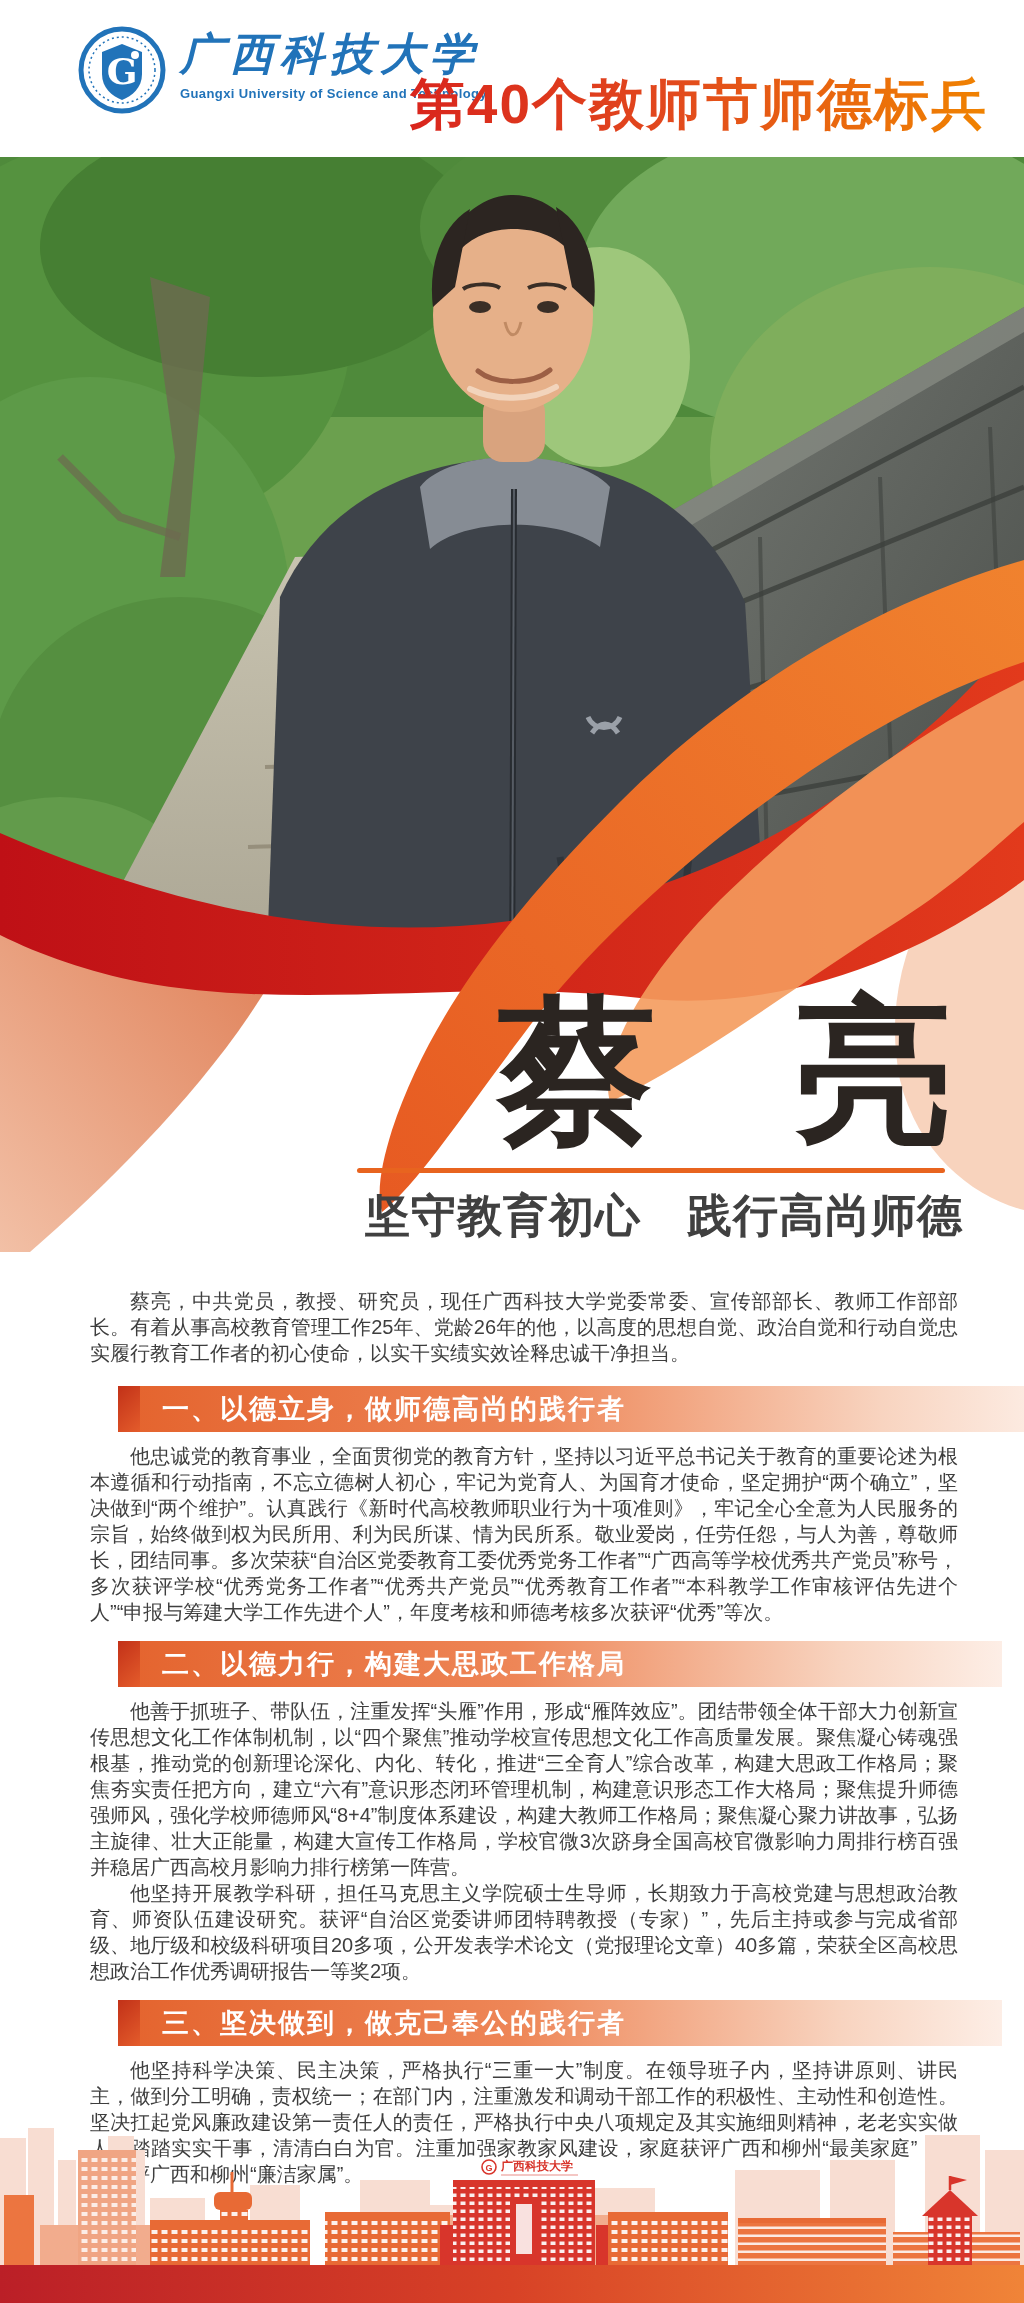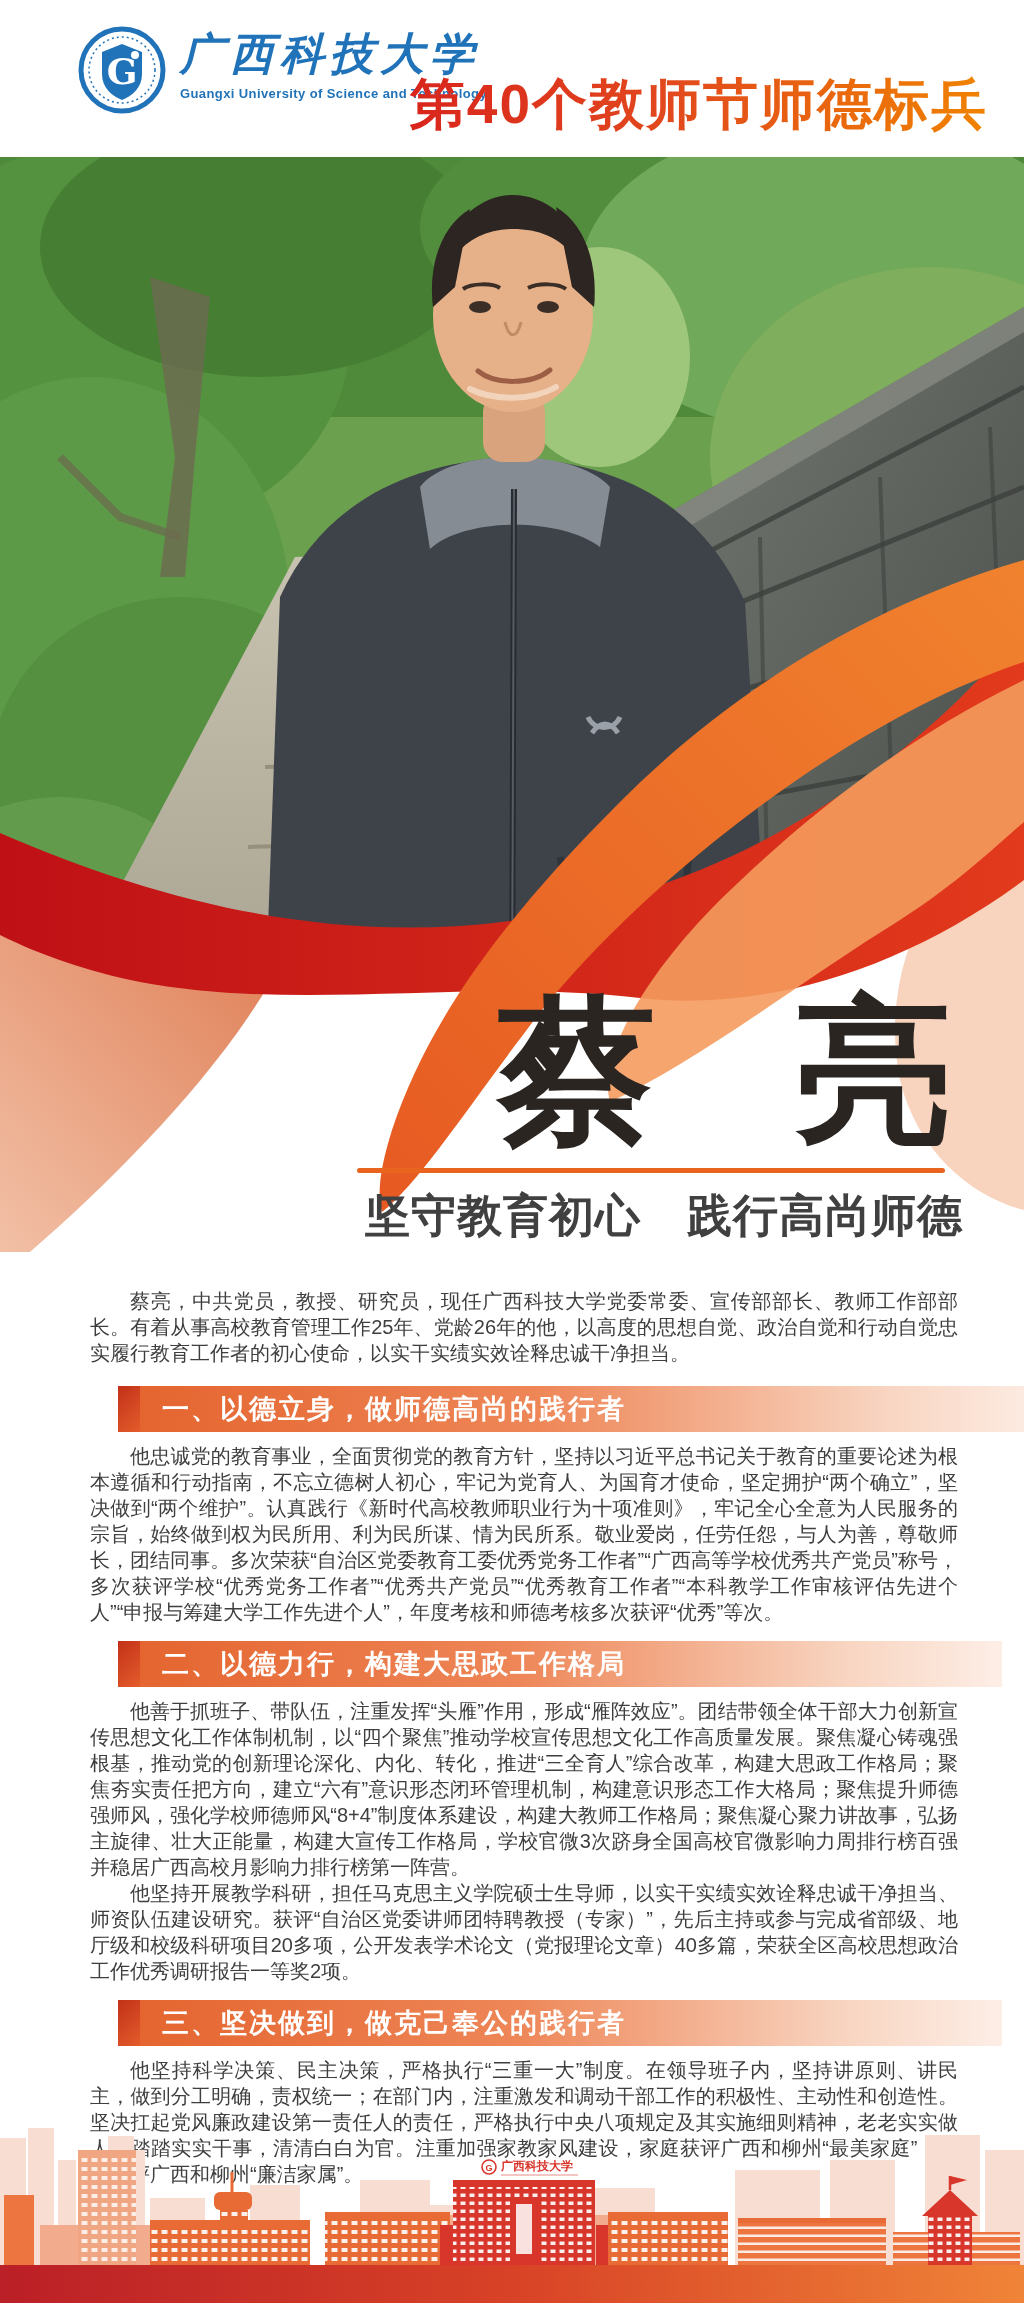--- a/index.html
+++ b/index.html
@@ -175,21 +175,21 @@
       <div class="accent"></div>
       <div class="bar-label">一、以德立身，做师德高尚的践行者</div>
     </div>
     <p>他忠诚党的教育事业，全面贯彻党的教育方针，坚持以习近平总书记关于教育的重要论述为根本遵循和行动指南，不忘立德树人初心，牢记为党育人、为国育才使命，坚定拥护“两个确立”，坚决做到“两个维护”。认真践行《新时代高校教师职业行为十项准则》，牢记全心全意为人民服务的宗旨，始终做到权为民所用、利为民所谋、情为民所系。敬业爱岗，任劳任怨，与人为善，尊敬师长，团结同事。多次荣获“自治区党委教育工委优秀党务工作者”“广西高等学校优秀共产党员”称号，多次获评学校“优秀党务工作者”“优秀共产党员”“优秀教育工作者”“本科教学工作审核评估先进个人”“申报与筹建大学工作先进个人”，年度考核和师德考核多次获评“优秀”等次。</p>
 
     <div class="bar">
       <div class="accent"></div>
       <div class="bar-label">二、以德力行，构建大思政工作格局</div>
     </div>
     <p>他善于抓班子、带队伍，注重发挥“头雁”作用，形成“雁阵效应”。团结带领全体干部大力创新宣传思想文化工作体制机制，以“四个聚焦”推动学校宣传思想文化工作高质量发展。聚焦凝心铸魂强根基，推动党的创新理论深化、内化、转化，推进“三全育人”综合改革，构建大思政工作格局；聚焦夯实责任把方向，建立“六有”意识形态闭环管理机制，构建意识形态工作大格局；聚焦提升师德强师风，强化学校师德师风“8+4”制度体系建设，构建大教师工作格局；聚焦凝心聚力讲故事，弘扬主旋律、壮大正能量，构建大宣传工作格局，学校官微3次跻身全国高校官微影响力周排行榜百强并稳居广西高校月影响力排行榜第一阵营。</p>
-    <p>他坚持开展教学科研，担任马克思主义学院硕士生导师，以实干实绩实效诠释忠诚干净担当、师资队伍建设研究。获评“自治区党委讲师团特聘教授（专家）”，先后主持或参与完成省部级、地厅级和校级科研项目20多项，公开发表学术论文（党报理论文章）40多篇，荣获全区高校思想政治工作优秀调研报告一等奖2项。</p>
+    <p>他坚持开展教学科研，担任马克思主义学院硕士生导师，长期致力于高校党建与思想政治教育、师资队伍建设研究。获评“自治区党委讲师团特聘教授（专家）”，先后主持或参与完成省部级、地厅级和校级科研项目20多项，公开发表学术论文（党报理论文章）40多篇，荣获全区高校思想政治工作优秀调研报告一等奖2项。</p>
 
     <div class="bar">
       <div class="accent"></div>
       <div class="bar-label">三、坚决做到，做克己奉公的践行者</div>
     </div>
     <p>他坚持科学决策、民主决策，严格执行“三重一大”制度。在领导班子内，坚持讲原则、讲民主，做到分工明确，责权统一；在部门内，注重激发和调动干部工作的积极性、主动性和创造性。坚决扛起党风廉政建设第一责任人的责任，严格执行中央八项规定及其实施细则精神，老老实实做人，踏踏实实干事，清清白白为官。注重加强家教家风建设，家庭获评广西和柳州“最美家庭”，个人获评广西和柳州“廉洁家属”。</p>
   </div>
 
   <svg class="skyline" viewBox="0 0 1024 183" preserveAspectRatio="none">
     <defs>

